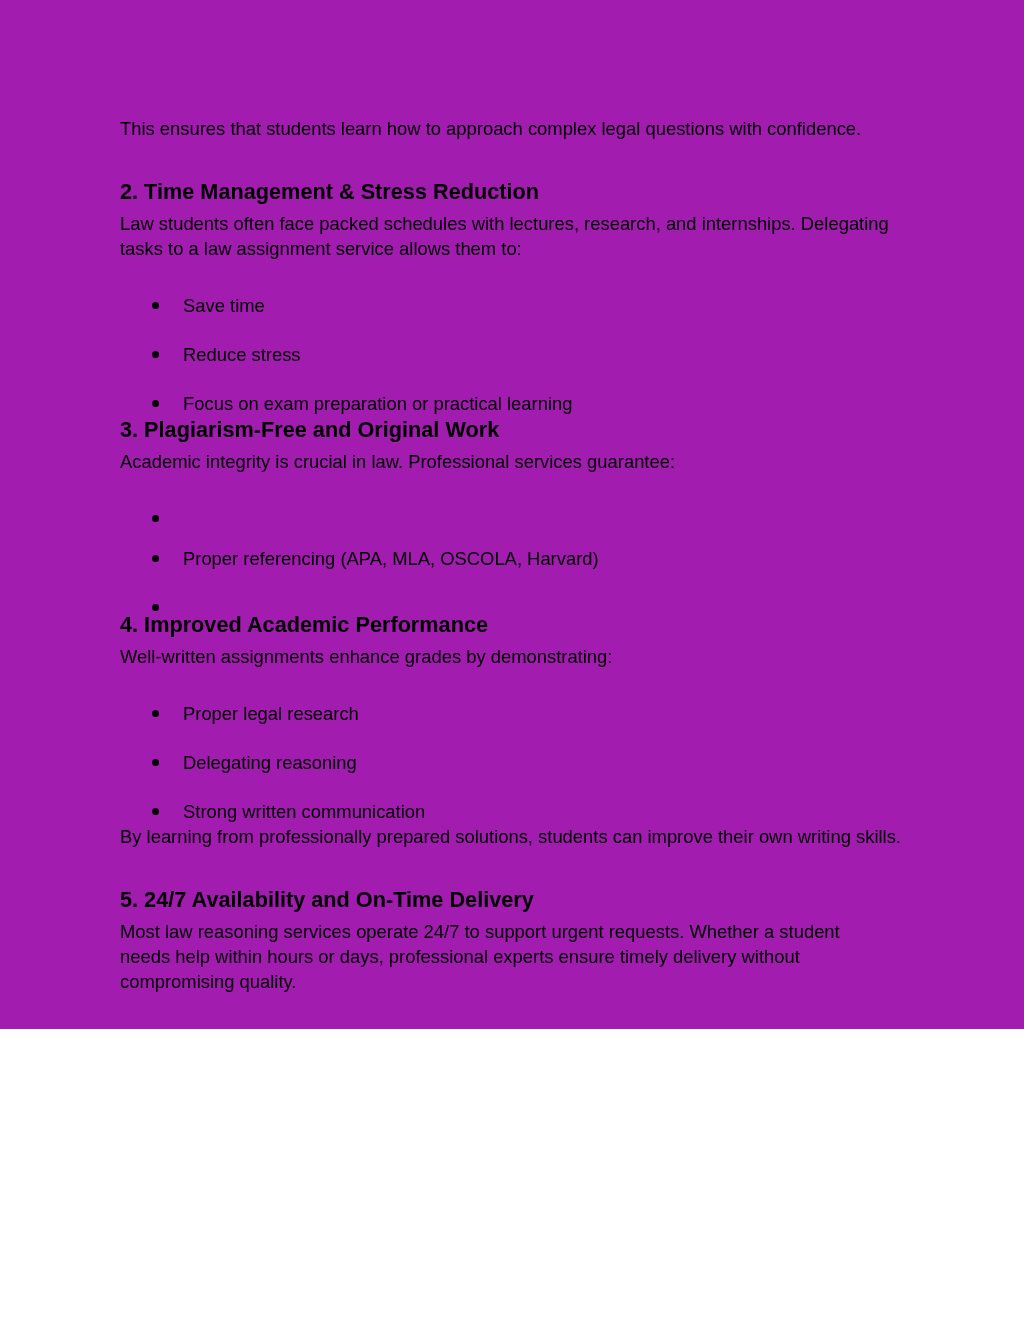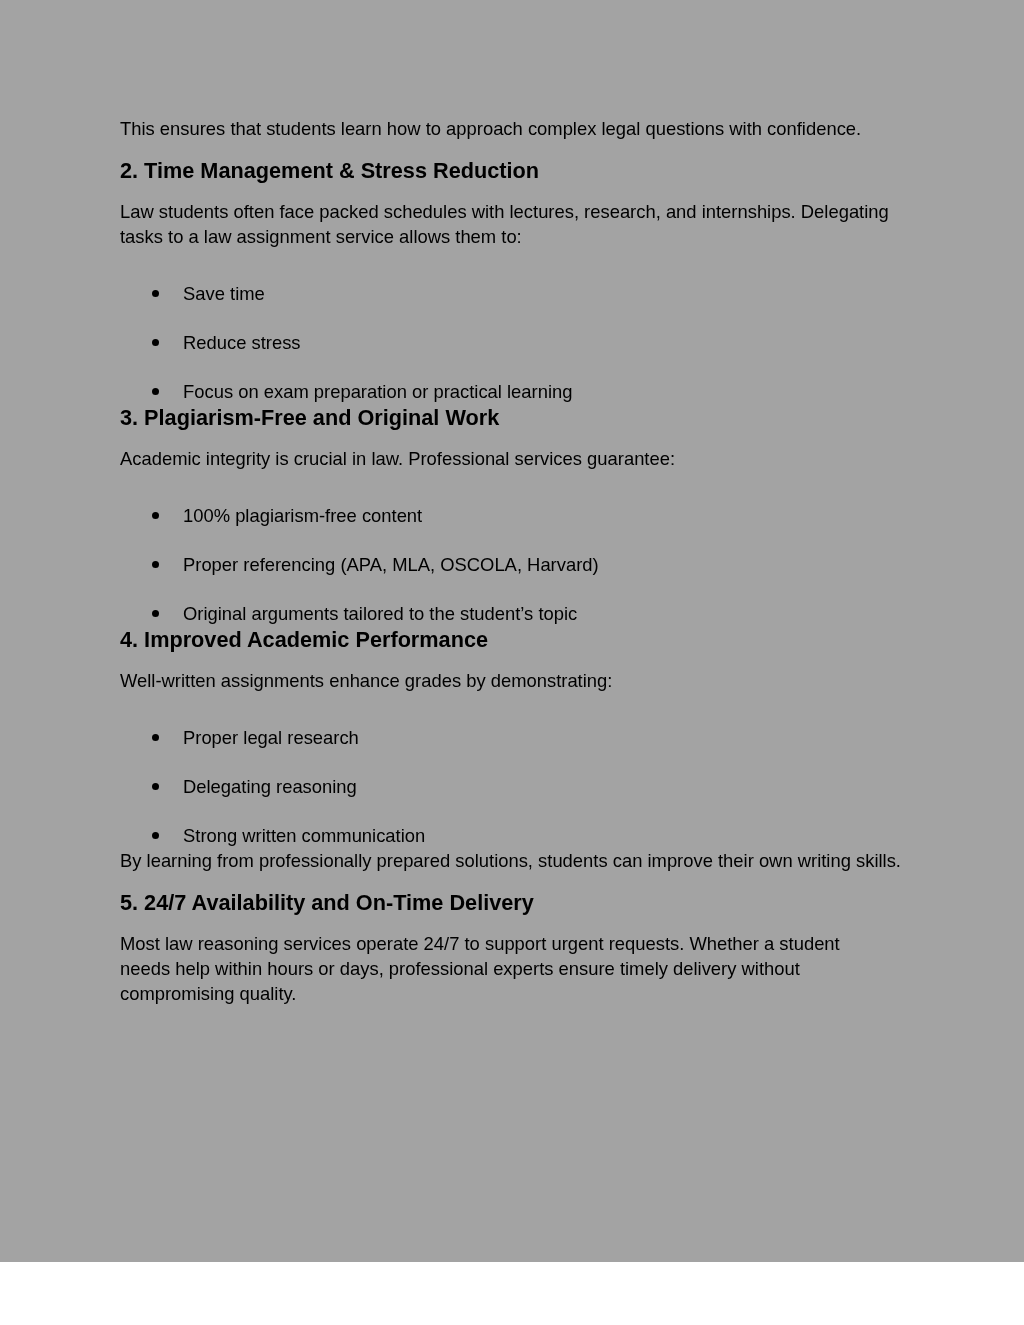--- a/index.html
+++ b/index.html
@@ -3,22 +3,22 @@
 <meta charset="utf-8">
 <style>
   html, body {
     margin: 0;
     padding: 0;
     background: #ffffff;
   }
   .doc-page {
     position: relative;
     width: 1024px;
-    height: 1262px;
-    background: #a3a3a3;
+    height: 1029px;
+    background: #a21caf;
     box-sizing: border-box;
     padding: 116px 118px 0 120px;
     overflow: hidden;
     font-family: "Liberation Sans", "DejaVu Sans", sans-serif;
     color: #000000;
   }
   .para {
     margin: 0;
     font-size: 18.4px;
     line-height: 25px;
@@ -50,22 +50,22 @@
   .bullet-dot {
     flex: none;
     width: 7px;
     height: 7px;
     border-radius: 50%;
     background: #000000;
     margin-top: 9px;
     margin-right: 24px;
   }
   
-  .para + .heading   { margin-top: 16px; }
-  .heading + .para   { margin-top: 14px; }
+  .para + .heading   { margin-top: 37px; }
+  .heading + .para   { margin-top: 5px; }
   .para + .list      { margin-top: 32px; }
   .list-item + .list-item { margin-top: 24px; }
   .list + .heading   { }
   .list + .para      { }
 </style>
 </head>
 <body>
 
 <div class="doc-page">
   <div id="doc-content">
@@ -91,29 +91,27 @@
           <span class="list-item-text">Focus on exam preparation or practical learning</span>
         </div>
       </div>
       <h2 class="heading">3. Plagiarism-Free and Original Work</h2>
       <div class="para">
         <div class="para-line"><span>Academic integrity is crucial in law. Professional services guarantee:</span></div>
       </div>
       <div class="list">
         <div class="list-item">
           <span class="bullet-dot" style="background: rgb(0, 0, 0);"></span>
-          <span class="list-item-text">100% plagiarism-free content</span>
         </div>
         <div class="list-item">
           <span class="bullet-dot" style="background: rgb(0, 0, 0);"></span>
           <span class="list-item-text">Proper referencing (APA, MLA, OSCOLA, Harvard)</span>
         </div>
         <div class="list-item">
           <span class="bullet-dot" style="background: rgb(0, 0, 0);"></span>
-          <span class="list-item-text">Original arguments tailored to the student’s topic</span>
         </div>
       </div>
       <h2 class="heading">4. Improved Academic Performance</h2>
       <div class="para">
         <div class="para-line"><span>Well-written assignments enhance grades by demonstrating:</span></div>
       </div>
       <div class="list">
         <div class="list-item">
           <span class="bullet-dot" style="background: rgb(0, 0, 0);"></span>
           <span class="list-item-text">Proper legal research</span>

